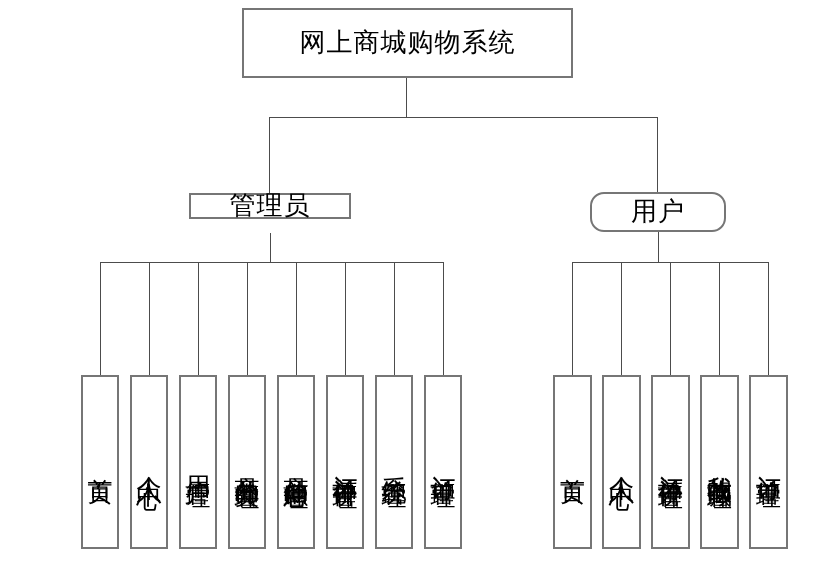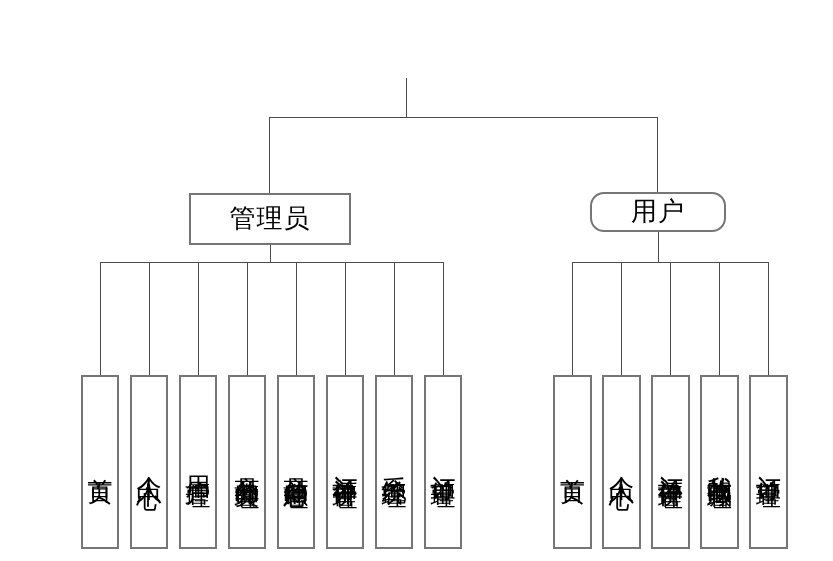--- a/index.html
+++ b/index.html
@@ -42,21 +42,21 @@
   .leaf.long .vlabel {
     letter-spacing: 2px;
   }
   .line {
     position: absolute;
     background: #4c4c4c;
   }
   
   #root-node   { left: 242px; top: 8px;   width: 331px; height: 70px; }
   
-  #admin-node  { left: 189px; top: 193px; width: 162px; height: 52px; }
+  #admin-node  { left: 189px; top: 193px; width: 162px; height: 26px; }
   #user-node   { left: 590px; top: 192px; width: 136px; height: 40px; border-radius: 14px; }
   
   .leaf { top: 375px; height: 174px; width: 38px; }
   #leaf-a0 { left: 81px; }
   #leaf-a1 { left: 130px; }
   #leaf-a2 { left: 179px; }
   #leaf-a3 { left: 228px; }
   #leaf-a4 { left: 277px; }
   #leaf-a5 { left: 326px; }
   #leaf-a6 { left: 375px; }
@@ -111,20 +111,23 @@
   <div class="line drop" id="ln-da4"></div>
   <div class="line drop" id="ln-da5"></div>
   <div class="line drop" id="ln-da6"></div>
   <div class="line drop" id="ln-da7"></div>
   <div class="line drop" id="ln-du0"></div>
   <div class="line drop" id="ln-du1"></div>
   <div class="line drop" id="ln-du2"></div>
   <div class="line drop" id="ln-du3"></div>
   <div class="line drop" id="ln-du4"></div>
 
+  <div class="node" id="root-node">
+    <span class="hlabel">网上商城购物系统</span>
+  </div>
 
   <div class="node" id="admin-node">
     <span class="hlabel">管理员</span>
   </div>
   <div class="node" id="user-node">
     <span class="hlabel">用户</span>
   </div>
 
   <div class="node leaf" id="leaf-a0">
     <span class="vlabel">首页</span>

